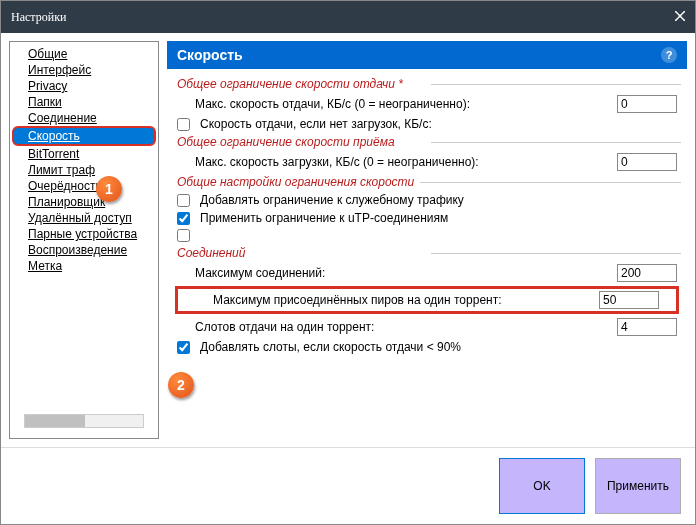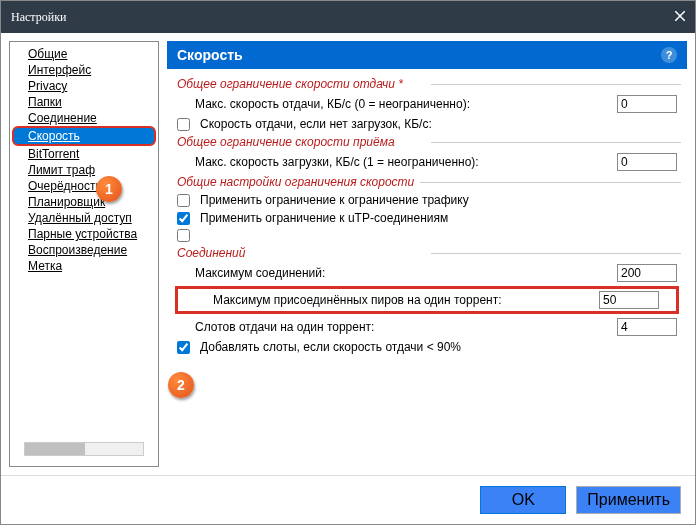--- a/index.html
+++ b/index.html
@@ -169,25 +169,25 @@
   }
   .footer {
     display: flex;
     justify-content: flex-end;
     gap: 10px;
     padding: 10px 14px;
     border-top: 1px solid #ddd;
   }
   .footer button {
     min-width: 86px;
-    padding: 4px 10px;
-    background: #3b82f6;
+    padding: 20px 10px;
+    background: #c4b5fd;
     border: 1px solid #adadad;
     cursor: pointer;
-    font-size: 16px;
+    font-size: 12px;
   }
   .footer button.primary { border: 1px solid #0078d7; }
 </style>
 </head>
 <body>
 
 <div class="window">
   <div class="titlebar">
     <span>Настройки</span>
     <span>
@@ -230,28 +230,28 @@
           <label>Макс. скорость отдачи, КБ/с (0 = неограниченно):</label>
           <input type="text" value="0" style="">
         </div>
         <div class="row">
           <input type="checkbox" style="">
           <label>Скорость отдачи, если нет загрузок, КБ/с:</label>
         </div>
 
         <div class="group-label"><span>Общее ограничение скорости приёма</span></div>
         <div class="row">
-          <label>Макс. скорость загрузки, КБ/с (1 = неограниченно):</label>
+          <label>Макс. скорость загрузки, КБ/с (0 = неограниченно):</label>
           <input type="text" value="0" style="">
         </div>
 
         <div class="group-label short"><span>Общие настройки ограничения скорости</span></div>
         <div class="row">
           <input type="checkbox" style="">
-          <label>Применить ограничение к ограничение трафику</label>
+          <label>Добавлять ограничение к служебному трафику</label>
         </div>
         <div class="row">
           <input type="checkbox" checked="" style="">
           <label>Применить ограничение к uTP-соединениям</label>
         </div>
         <div class="row">
           <input type="checkbox" style="">
         </div>
 
         <div class="group-label"><span>Соединений</span></div>

